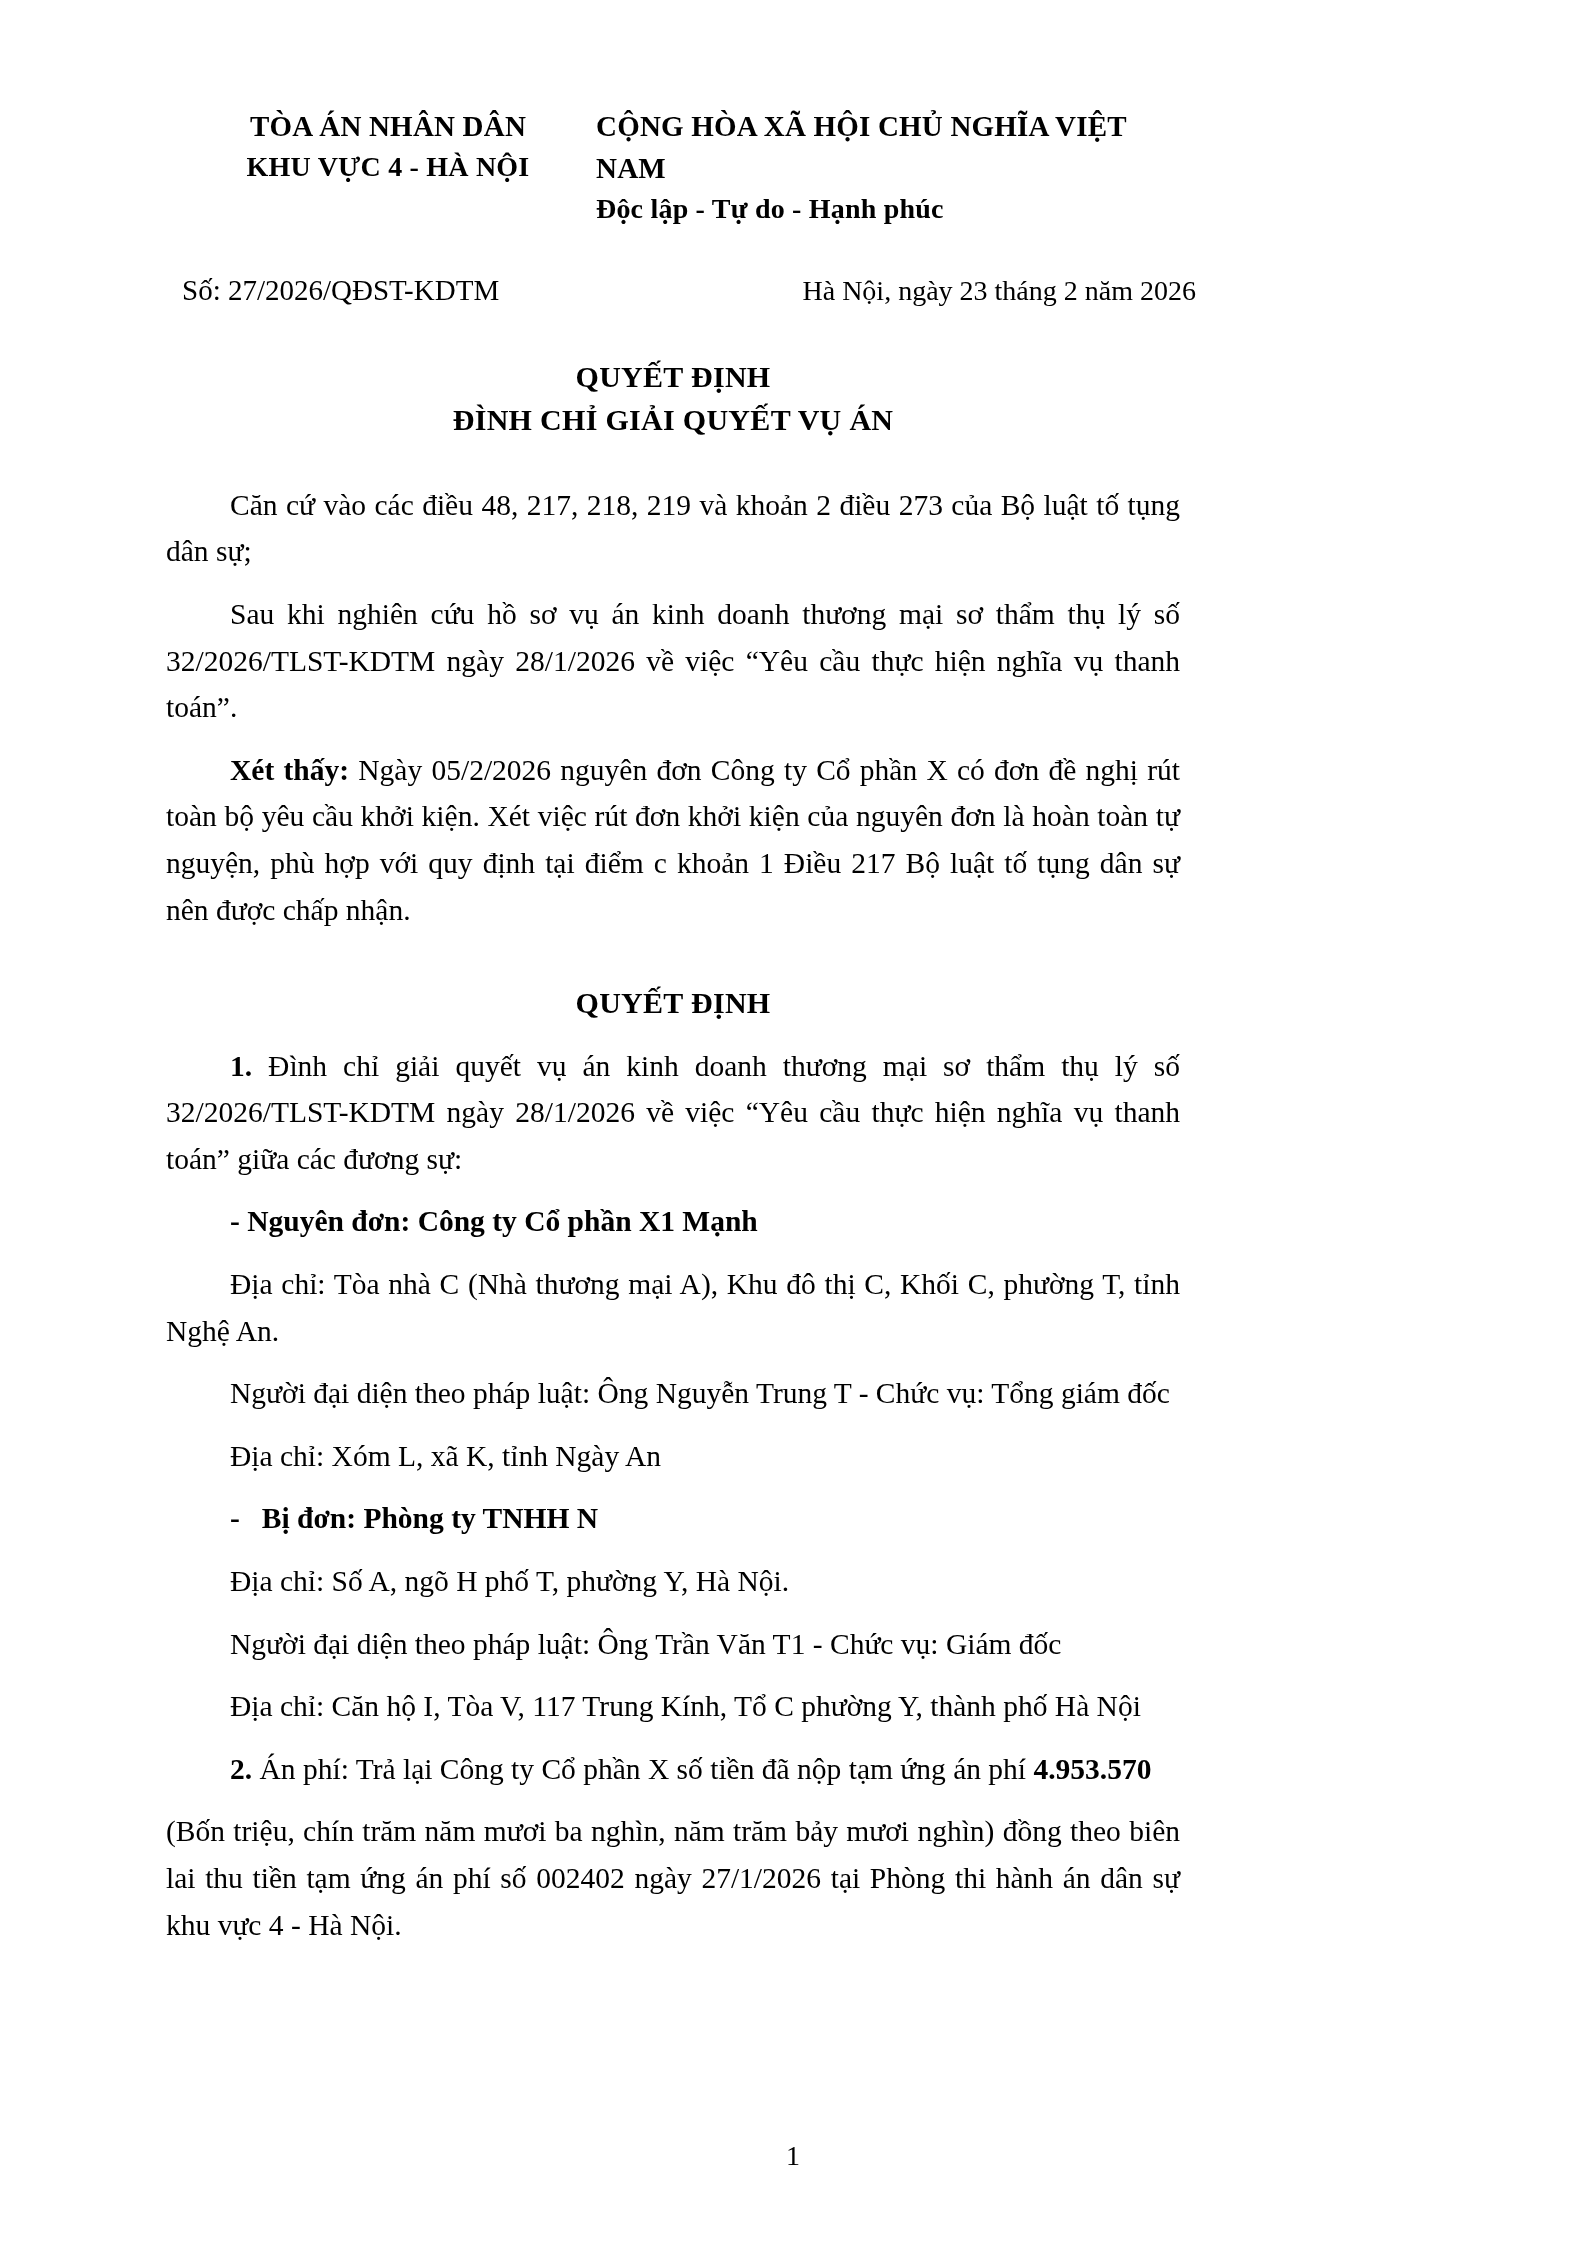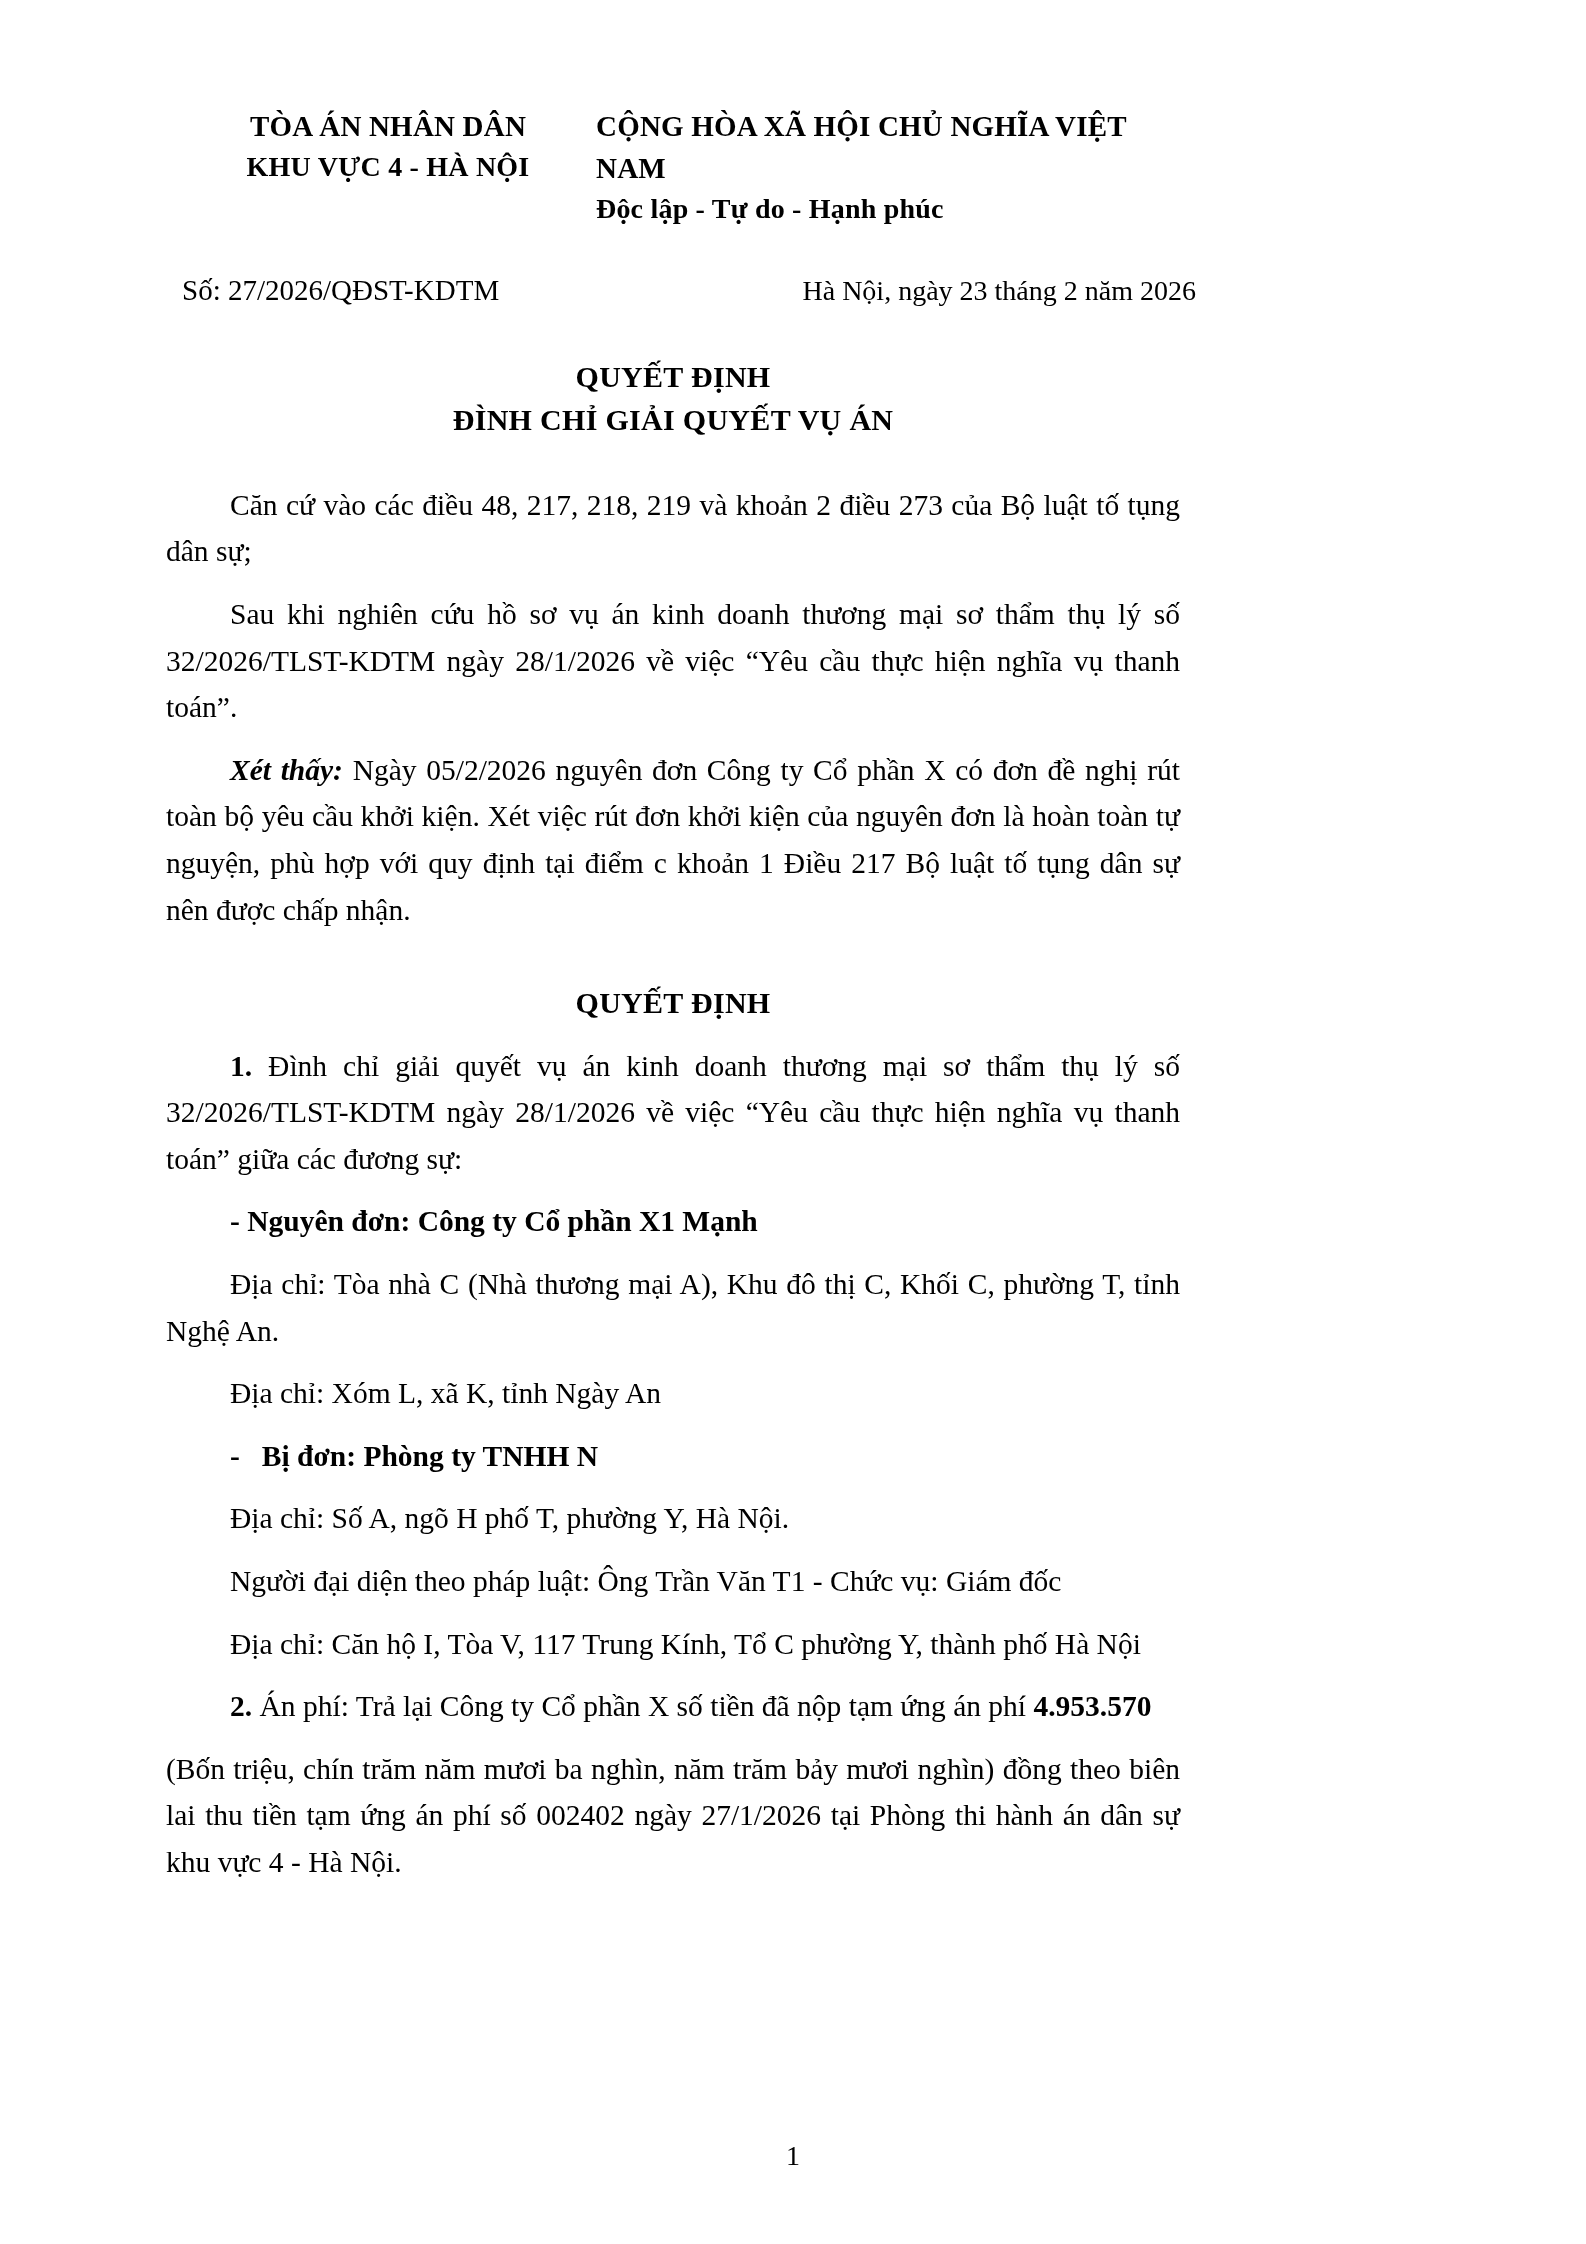--- a/index.html
+++ b/index.html
@@ -107,21 +107,21 @@
     margin: 16px;
     text-indent: 64px;
   }
   p.para.noindent {
     text-indent: 0;
   }
   p.para.dash {
     text-indent: 64px;
   }
   .b { font-weight: bold; }
-  .bi { font-weight: bold; font-style: italic; }
+  .bi { font-weight: bold; }
   .dash-gap { display: inline-block; width: 22px; }
 
   .footer-pageno {
     position: absolute;
     bottom: 72px;
     left: 0;
     width: 1586px;
     text-align: center;
     font-size: 28px;
   }
@@ -155,20 +155,21 @@
   <div class="body">
     <p class="para">Căn cứ vào các điều 48, 217, 218, 219 và khoản 2 điều 273 của Bộ luật tố tụng dân sự;</p>
     <p class="para">Sau khi nghiên cứu hồ sơ vụ án kinh doanh thương mại sơ thẩm thụ lý số 32/2026/TLST-KDTM ngày  28/1/2026 về việc “Yêu cầu thực hiện nghĩa vụ thanh toán”.</p>
     <p class="para"><span class="bi">Xét thấy:</span><span> Ngày 05/2/2026 nguyên đơn Công ty Cổ phần X có đơn đề nghị rút toàn bộ yêu cầu khởi kiện. Xét việc rút đơn khởi kiện của nguyên đơn là hoàn toàn tự nguyện, phù hợp với quy định tại điểm c khoản 1 Điều 217 Bộ luật tố tụng dân sự nên được chấp nhận.</span></p>
 
     <div class="center-heading">QUYẾT ĐỊNH</div>
 
     <p class="para"><span class="b">1.</span><span> Đình chỉ giải quyết vụ án kinh doanh thương mại sơ thẩm thụ lý số 32/2026/TLST-KDTM ngày  28/1/2026 về việc “Yêu cầu thực hiện nghĩa vụ thanh toán” giữa các đương sự:</span></p>
     <p class="para b">- Nguyên đơn: Công ty Cổ phần X1 Mạnh</p>
     <p class="para">Địa chỉ: Tòa nhà C (Nhà thương mại A), Khu đô thị C, Khối C, phường T, tỉnh Nghệ An.</p>
+    <p class="para">Người đại diện theo pháp luật: Ông Nguyễn Trung T - Chức vụ: Tổng giám đốc</p>
     <p class="para">Địa chỉ: Xóm L, xã K, tỉnh Ngày An</p>
     <p class="para dash"><span class="b">-</span><span class="dash-gap"></span><span class="b">Bị đơn: Phòng ty TNHH N</span></p>
     <p class="para">Địa chỉ: Số A, ngõ H phố T, phường Y, Hà Nội.</p>
     <p class="para">Người đại diện theo pháp luật: Ông Trần Văn T1 - Chức vụ: Giám đốc</p>
     <p class="para">Địa chỉ: Căn hộ I, Tòa V, 117 Trung Kính, Tổ C phường Y, thành phố Hà Nội</p>
     <p class="para"><span class="b">2.</span><span> Án phí: Trả lại Công ty Cổ phần X số tiền đã nộp tạm ứng án phí </span><span class="b">4.953.570</span></p>
     <p class="para noindent">(Bốn triệu, chín trăm năm mươi ba nghìn, năm trăm bảy mươi nghìn) đồng theo biên lai thu tiền tạm ứng án phí số 002402 ngày 27/1/2026 tại Phòng thi hành án dân sự khu vực 4 -  Hà Nội.</p>
   </div>
 
   <div class="footer-pageno">1</div>

